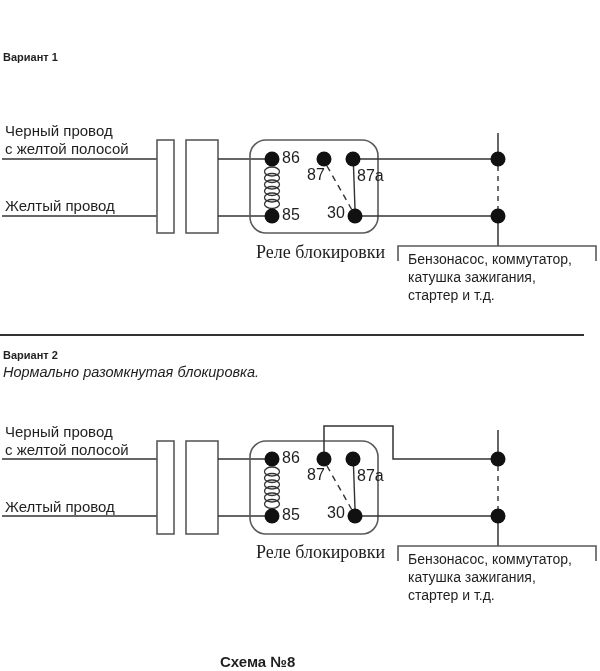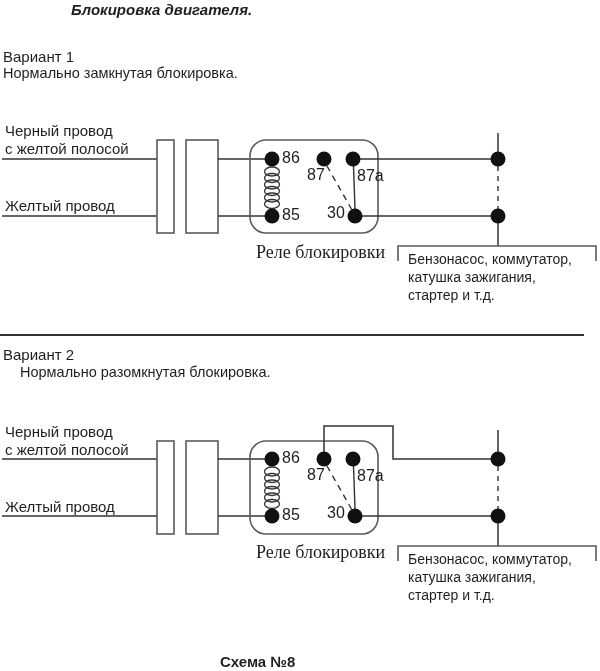--- a/index.html
+++ b/index.html
@@ -14,21 +14,21 @@
     position:relative;
     width:600px;height:671px;
     background:var(--bg);
     font-family:"Liberation Sans", sans-serif;
     color:var(--text);
     overflow:hidden;
   }
   .canvas{position:absolute;left:0;top:0;}
   .t{position:absolute;white-space:nowrap;font-size:14.5px;line-height:18px;color:var(--text);}
   .title{font-weight:bold;font-style:italic;font-size:15px;}
-  .heading{font-weight:normal;font-size:15px;}
+  .heading{font-weight:bold;font-size:11px;}
   .sub{font-size:14.5px;}
   .wirelabel{font-size:15px;}
   .term{position:absolute;white-space:nowrap;font-size:16px;line-height:16px;color:var(--text);text-align:center;}
   .caption{font-size:18px;font-family:Liberation Serif, serif;}
   .load{font-size:14px;line-height:18px;}
   .footer{font-size:15px;}
   
   .wire{stroke:var(--line);stroke-width:1.5;fill:none;}
   .wire2{stroke:var(--line);stroke-width:1.4;fill:none;}
   .dashed{stroke:var(--line);stroke-width:1.4;fill:none;stroke-dasharray:6 5;}
@@ -135,43 +135,41 @@
         <circle class="dot" cx="272" cy="459" r="7.5"></circle>
         <circle class="dot" cx="324" cy="459" r="7.5"></circle>
         <circle class="dot" cx="353" cy="459" r="7.5"></circle>
         <circle class="dot" cx="272" cy="516" r="7.5"></circle>
         <circle class="dot" cx="355" cy="516" r="7.5"></circle>
       </g>
       <path class="outline-n" d="M398 561 V546 H596 V561"></path>
     </g>
   </svg>
 
-  <div class="t title" style="left:71px;top:1px;">Блокировка двигателя.</div>
 
   <div class="t heading" style="left:3px;top:48px;">Вариант 1</div>
-  <div class="t sub" style="left:3px;top:64px;">Нормально замкнутая блокировка.</div>
 
   <div class="t wirelabel" style="left:5px;top:122px;">Черный провод</div>
   <div class="t wirelabel" style="left:5px;top:140px;">с желтой полосой</div>
   <div class="t wirelabel" style="left:5px;top:197px;">Желтый провод</div>
 
   <div class="term" style="left:282px;top:150px;">86</div>
   <div class="term" style="left:307px;top:167px;">87</div>
   <div class="term" style="left:357px;top:168px;">87a</div>
   <div class="term" style="left:282px;top:207px;">85</div>
   <div class="term" style="left:327px;top:205px;">30</div>
 
   <div class="t caption" style="left:256px;top:243px;">Реле блокировки</div>
 
   <div class="t load" style="left:408px;top:250px;">Бензонасос, коммутатор,</div>
   <div class="t load" style="left:408px;top:268px;">катушка зажигания,</div>
   <div class="t load" style="left:408px;top:286px;">стартер и т.д.</div>
 
   <div class="t heading" style="left:3px;top:346px;">Вариант 2</div>
-  <div class="t sub" style="left:20px;top:363px;">Нормально разомкнутая блокировка.</div>
+  <div class="t sub" style="left:3px;top:363px;font-style:italic;">Нормально разомкнутая блокировка.</div>
 
   <div class="t wirelabel" style="left:5px;top:423px;">Черный провод</div>
   <div class="t wirelabel" style="left:5px;top:441px;">с желтой полосой</div>
   <div class="t wirelabel" style="left:5px;top:498px;">Желтый провод</div>
 
   <div class="term" style="left:282px;top:450px;">86</div>
   <div class="term" style="left:307px;top:467px;">87</div>
   <div class="term" style="left:357px;top:468px;">87a</div>
   <div class="term" style="left:282px;top:507px;">85</div>
   <div class="term" style="left:327px;top:505px;">30</div>

